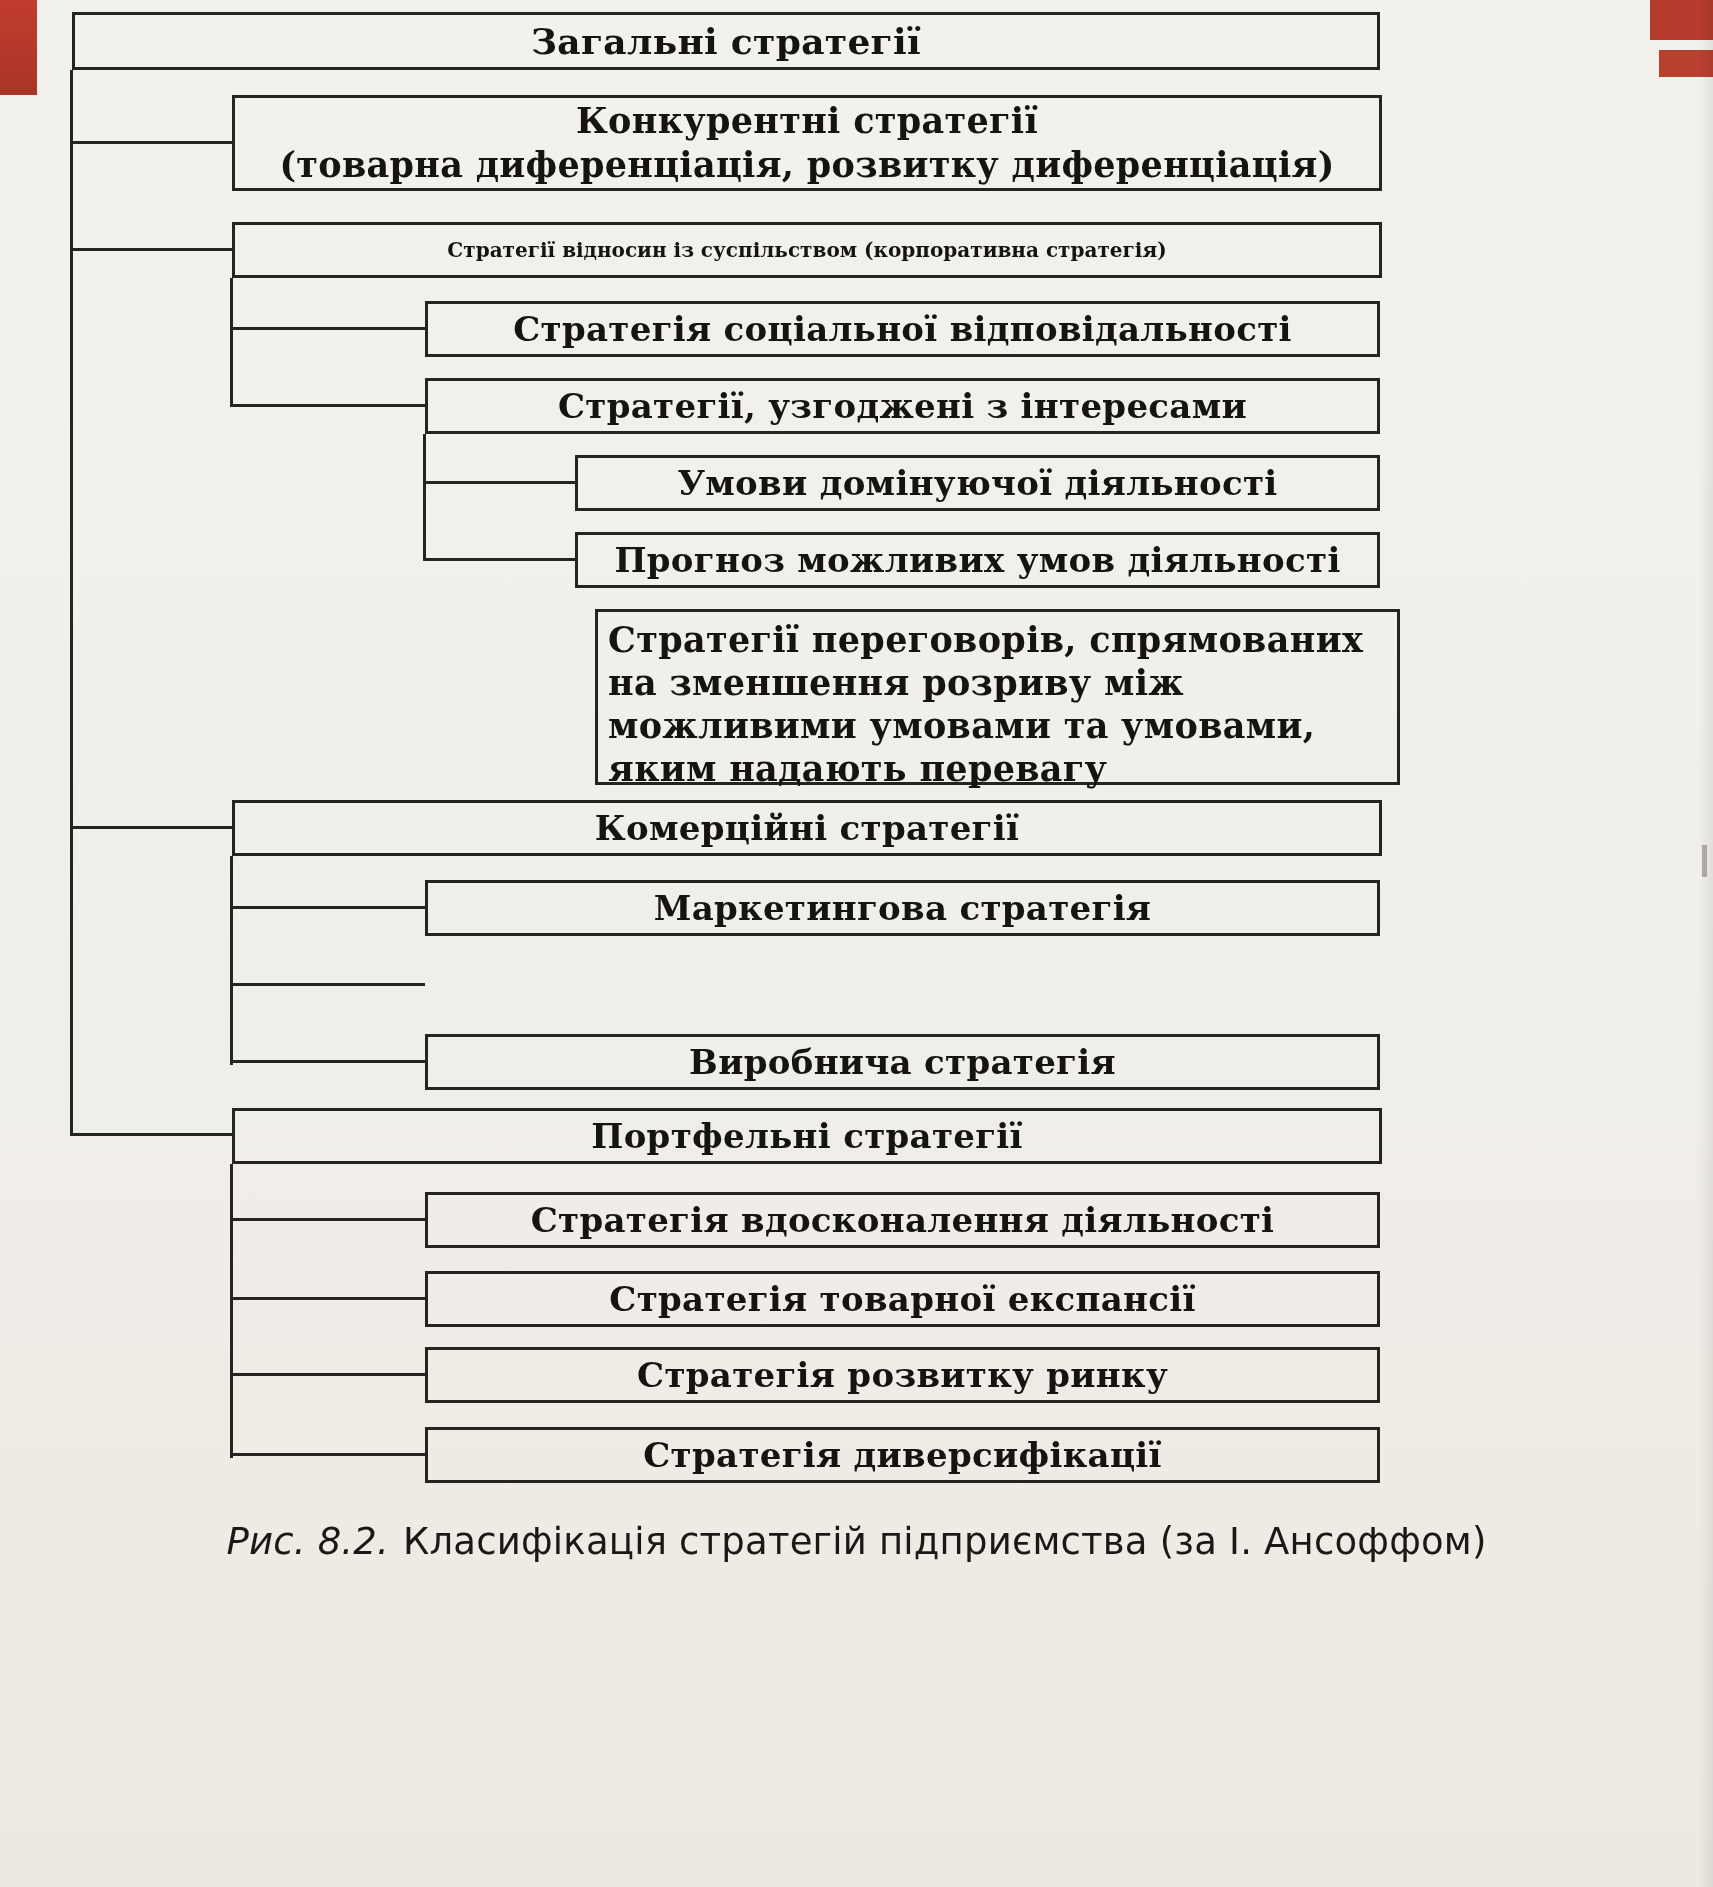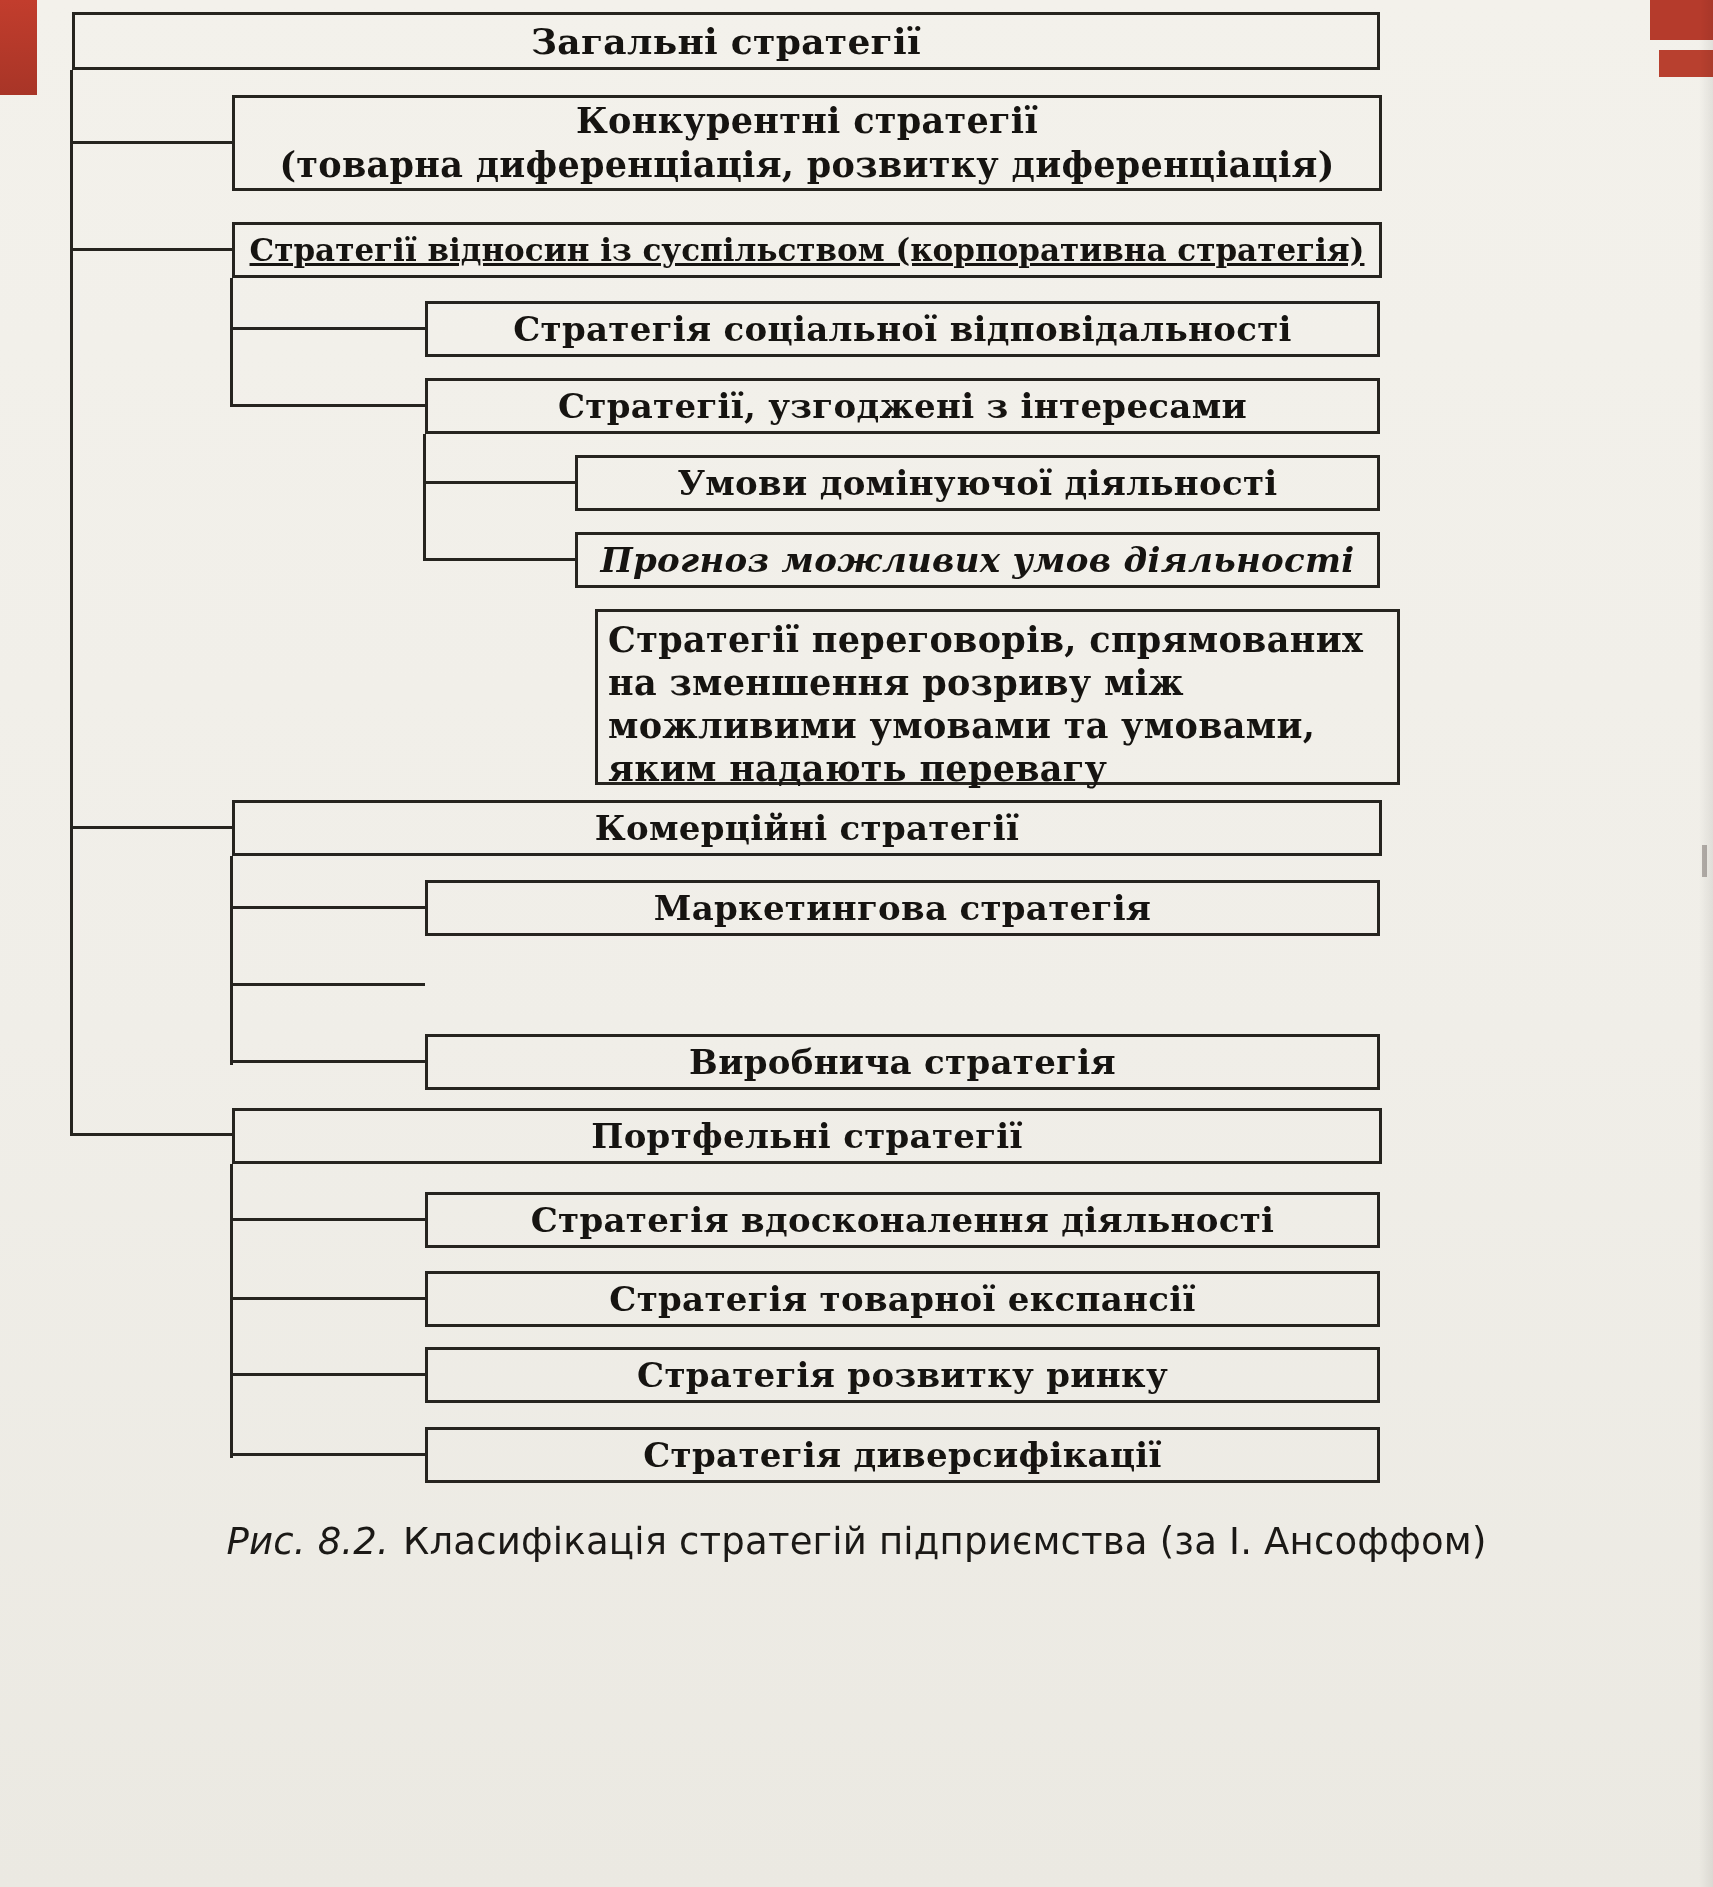--- a/index.html
+++ b/index.html
@@ -51,24 +51,23 @@
     text-align: center;
     color: #161411;
     font-family: "DejaVu Serif", serif;
     font-weight: bold;
     font-size: 34px;
     padding: 0 8px;
     white-space: nowrap;
     letter-spacing: 0.3px;
   }
   .node.tight {
-    font-size: 31px;
+    font-size: 20px;
     letter-spacing: 0;
     padding: 0 8px;
-    text-decoration: underline;
   }
   .node.two-line {
     white-space: normal;
     flex-direction: column;
     line-height: 1.25;
     font-size: 35px;
   }
   .node.two-line .ln { display: block; }
   .node.paragraph {
     white-space: normal;
@@ -150,21 +149,21 @@
   </div>
 
   <div class="node" style="left:425px; top:378px; width:955px; height:56px;">
     <span>Стратегії, узгоджені з інтересами</span>
   </div>
 
   <div class="node" style="left:575px; top:455px; width:805px; height:56px;">
     <span>Умови домінуючої діяльності</span>
   </div>
 
-  <div class="node" style="left:575px; top:532px; width:805px; height:56px;font-style:italic;">
+  <div class="node" style="left:575px; top:532px; width:805px; height:56px;">
     <span>Прогноз можливих умов діяльності</span>
   </div>
 
   <div class="node paragraph" style="left:595px; top:609px; width:805px; height:176px;">
     <span>Стратегії переговорів, спрямованих на зменшення розриву між можливими умовами та умовами, яким надають перевагу</span>
   </div>
 
   <div class="node" style="left:232px; top:800px; width:1150px; height:56px;">
     <span>Комерційні стратегії</span>
   </div>

